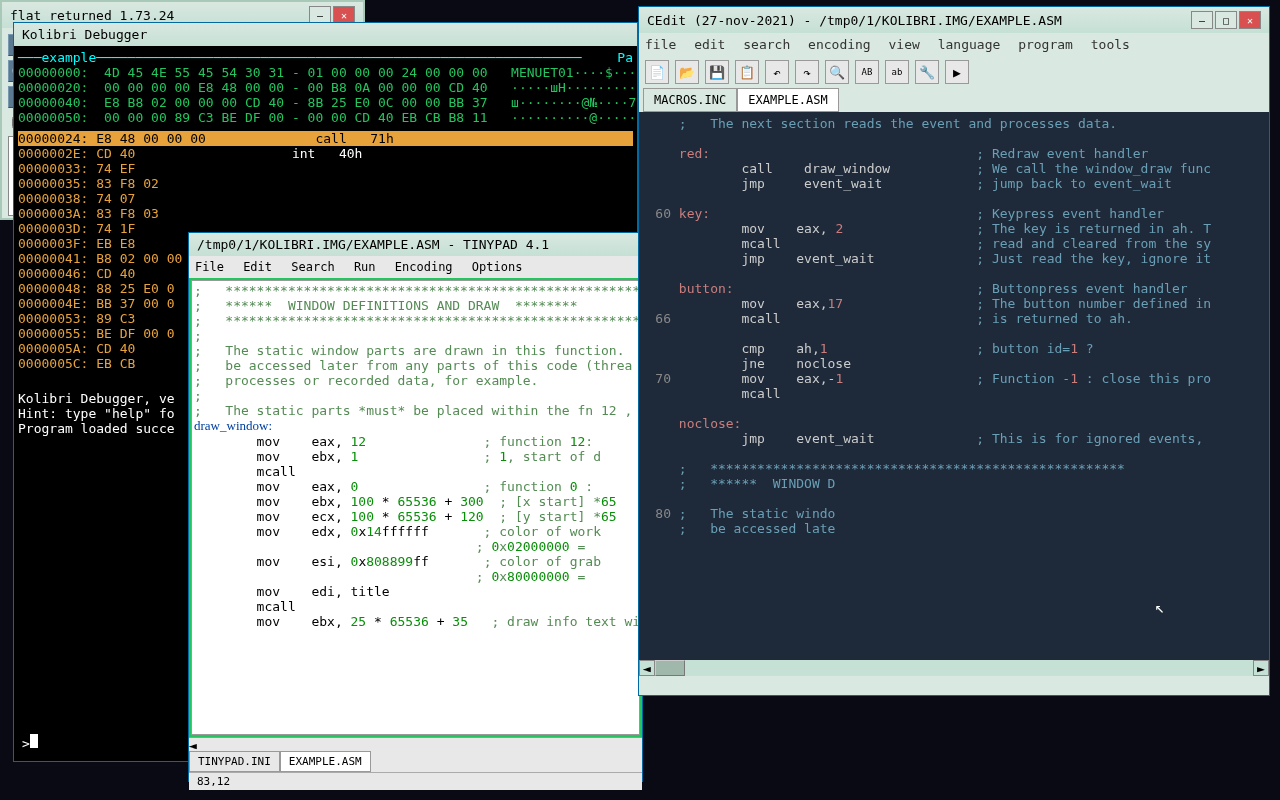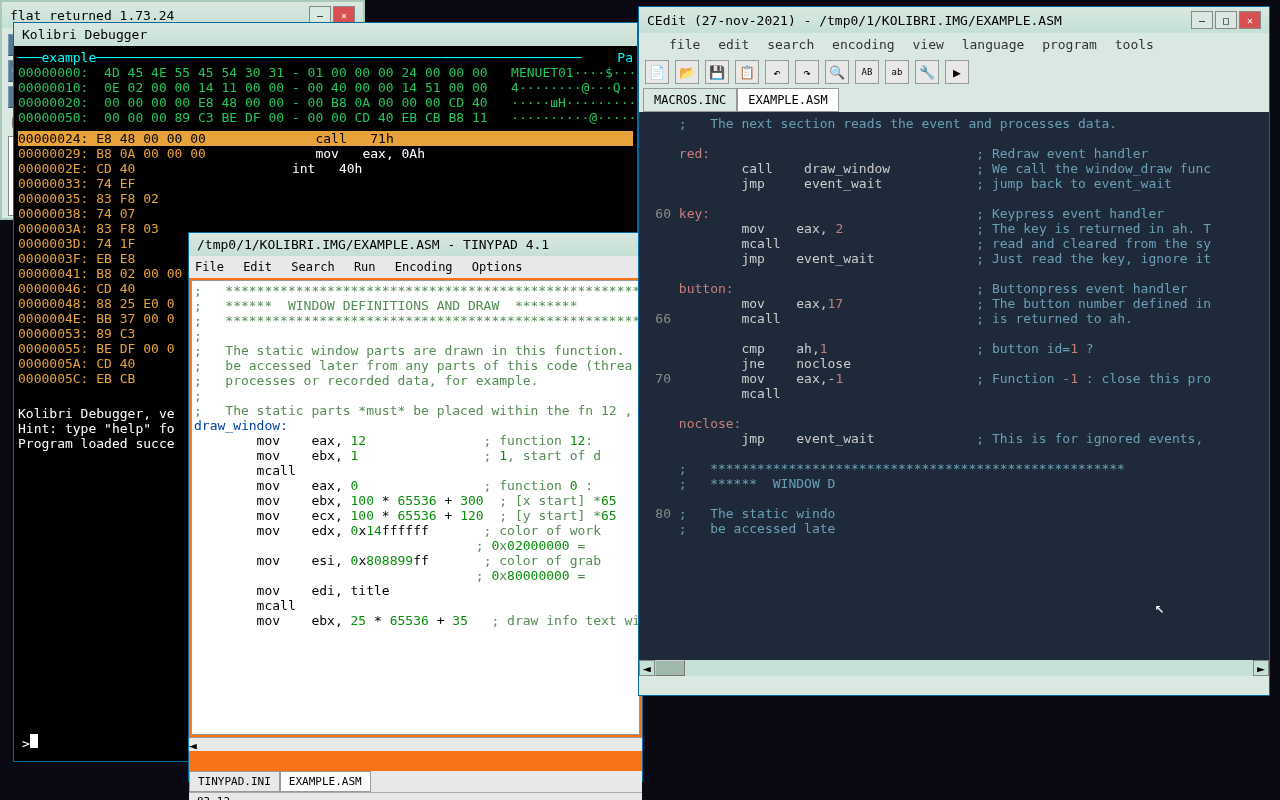--- a/index.html
+++ b/index.html
@@ -20,35 +20,35 @@
 .dbg-dis-line { white-space: pre; color: #E8A23C; }
 .dbg-dis-line .addr { color: #E8A23C; }
 .dbg-dis-line .mnem { color: #fff; }
 .dbg-dis-line .op { color: #fff; }
 .dbg-dis-line.hl { background: #E8A23C; color: #000; }
 .dbg-dis-line.hl .addr, .dbg-dis-line.hl .mnem, .dbg-dis-line.hl .op { color: #000; }
 .dbg-log { margin-top: 20px; color: #fff; }
 .dbg-cursor { background: #fff; color: #000; width: 8px; height: 14px; display: inline-block; }
 
 
-#win-tinypad { top: 232px; left: 188px; width: 455px; height: 550px; background: #f97316; }
+#win-tinypad { top: 232px; left: 188px; width: 455px; height: 550px; background: #22c55e; }
 .tinypad-menu { background: #e8e8e8; padding: 4px 6px; font-size: 12px; }
 .tinypad-menu span { margin-right: 12px; cursor: pointer; }
 .tinypad-editor { background: #fff; border: 1px solid #999; margin: 2px; padding: 2px; height: 455px; overflow: hidden; font-size: 13px; white-space: pre; }
 .tp-line .cmt { color: #548B54; }
 .tp-line .num { color: #098e09; }
-.tp-line .lbl { color: #0040A0; }
-.tinypad-tabs { background: #e8e8e8; display: flex; font-size: 11px; margin-top: 20px; }
+.tp-line .lbl { color: #0040A0; font-family: Liberation Serif, serif; }
+.tinypad-tabs { background: #e8e8e8; display: flex; font-size: 11px; }
 .tinypad-tab { padding: 3px 8px; border: 1px solid #999; background: #e8e8e8; cursor: pointer; }
 .tinypad-tab.active { background: #fff; }
 .tinypad-status { background: #e8e8e8; padding: 2px 8px; font-size: 11px; border-top: 1px solid #aaa; }
 
 
 #win-cedit { top: 6px; left: 638px; width: 632px; height: 690px; background: #d9e8e0; }
-.cedit-menu { background: #d9e8e0; padding: 4px 6px; font-size: 13px; color: #333; margin-left: 24px; }
+.cedit-menu { background: #d9e8e0; padding: 4px 6px; font-size: 13px; color: #333; }
 .cedit-menu span { margin-right: 10px; cursor: pointer; }
 .cedit-toolbar { background: #d9e8e0; padding: 4px 6px; display: flex; gap: 6px; }
 .cedit-toolbtn { width: 24px; height: 24px; border: 1px solid #999; background: #e8e8e8; display: flex; align-items: center; justify-content: center; font-size: 13px; cursor: pointer; }
 .cedit-tabs { background: #d9e8e0; display: flex; font-size: 12px; padding: 0 4px; }
 .cedit-tab { padding: 4px 10px; border: 1px solid #999; background: #d9e8e0; cursor: pointer; }
 .cedit-tab.active { background: #fff; }
 .cedit-editor { background: #1e2a3a; color: #ccc; font-size: 13px; padding: 4px 8px; height: 548px; overflow: hidden; white-space: pre; position: relative; }
 .ce-line { color: #ccc; }
 .ce-line .cmt { color: #6a9fb5; }
 .ce-line .lbl { color: #c97e7e; }
@@ -76,27 +76,26 @@
   </div>
   <div class="dbg-body">
     <div style="display:flex">
         <span class="dbg-section-label">─── </span>
         <span class="dbg-section-label">example</span>
         <span class="dbg-section-label"> ──────────────────────────────────────────────────────────────</span>
         <span style="margin-left:auto" class="dbg-section-label">Pa</span>
       </div>
     <div>
       <div class="dbg-hex-line">00000000:  4D 45 4E 55 45 54 30 31 - 01 00 00 00 24 00 00 00   MENUET01····$···</div>
-      <div class="dbg-hex-line">00000010:  0E 02 00 00 14 11 00 00 - 00 40 00 00 14 51 00 00   4········@···Q··</div>
       <div class="dbg-hex-line">00000020:  00 00 00 00 E8 48 00 00 - 00 B8 0A 00 00 00 CD 40   ·····шH··········@</div>
+      <div class="dbg-hex-line">00000040:  E8 B8 02 00 00 00 CD 40 - 8B 25 E0 0C 00 00 BB 37   ш········@№····7</div>
       <div class="dbg-hex-line">00000050:  00 00 00 89 C3 BE DF 00 - 00 00 CD 40 EB CB B8 11   ··········@······</div>
     </div>
     <div class="dbg-disasm" id="disasm-container">
         <div class="dbg-dis-line hl"><span class="addr">00000024:</span> E8 48 00 00 00              <span class="mnem">call</span>   <span class="op">71h</span></div>
-        <div class="dbg-dis-line"><span class="addr">00000029:</span> B8 0A 00 00 00              <span class="mnem">mov</span>   <span class="op">eax, 0Ah</span></div>
         <div class="dbg-dis-line"><span class="addr">0000002E:</span> CD 40                    <span class="mnem">int</span>   <span class="op">40h</span></div>
         <div class="dbg-dis-line"><span class="addr">00000033:</span> 74 EF                    <span class="mnem"></span>   <span class="op"></span></div>
         <div class="dbg-dis-line"><span class="addr">00000035:</span> 83 F8 02                    <span class="mnem"></span>   <span class="op"></span></div>
         <div class="dbg-dis-line"><span class="addr">00000038:</span> 74 07                    <span class="mnem"></span>   <span class="op"></span></div>
         <div class="dbg-dis-line"><span class="addr">0000003A:</span> 83 F8 03                    <span class="mnem"></span>   <span class="op"></span></div>
         <div class="dbg-dis-line"><span class="addr">0000003D:</span> 74 1F                    <span class="mnem"></span>   <span class="op"></span></div>
         <div class="dbg-dis-line"><span class="addr">0000003F:</span> EB E8                    <span class="mnem"></span>   <span class="op"></span></div>
         <div class="dbg-dis-line"><span class="addr">00000041:</span> B8 02 00 00 00              <span class="mnem"></span>   <span class="op"></span></div>
         <div class="dbg-dis-line"><span class="addr">00000046:</span> CD 40                    <span class="mnem"></span>   <span class="op"></span></div>
         <div class="dbg-dis-line"><span class="addr">00000048:</span> 88 25 E0 0                  <span class="mnem"></span>   <span class="op"></span></div>

